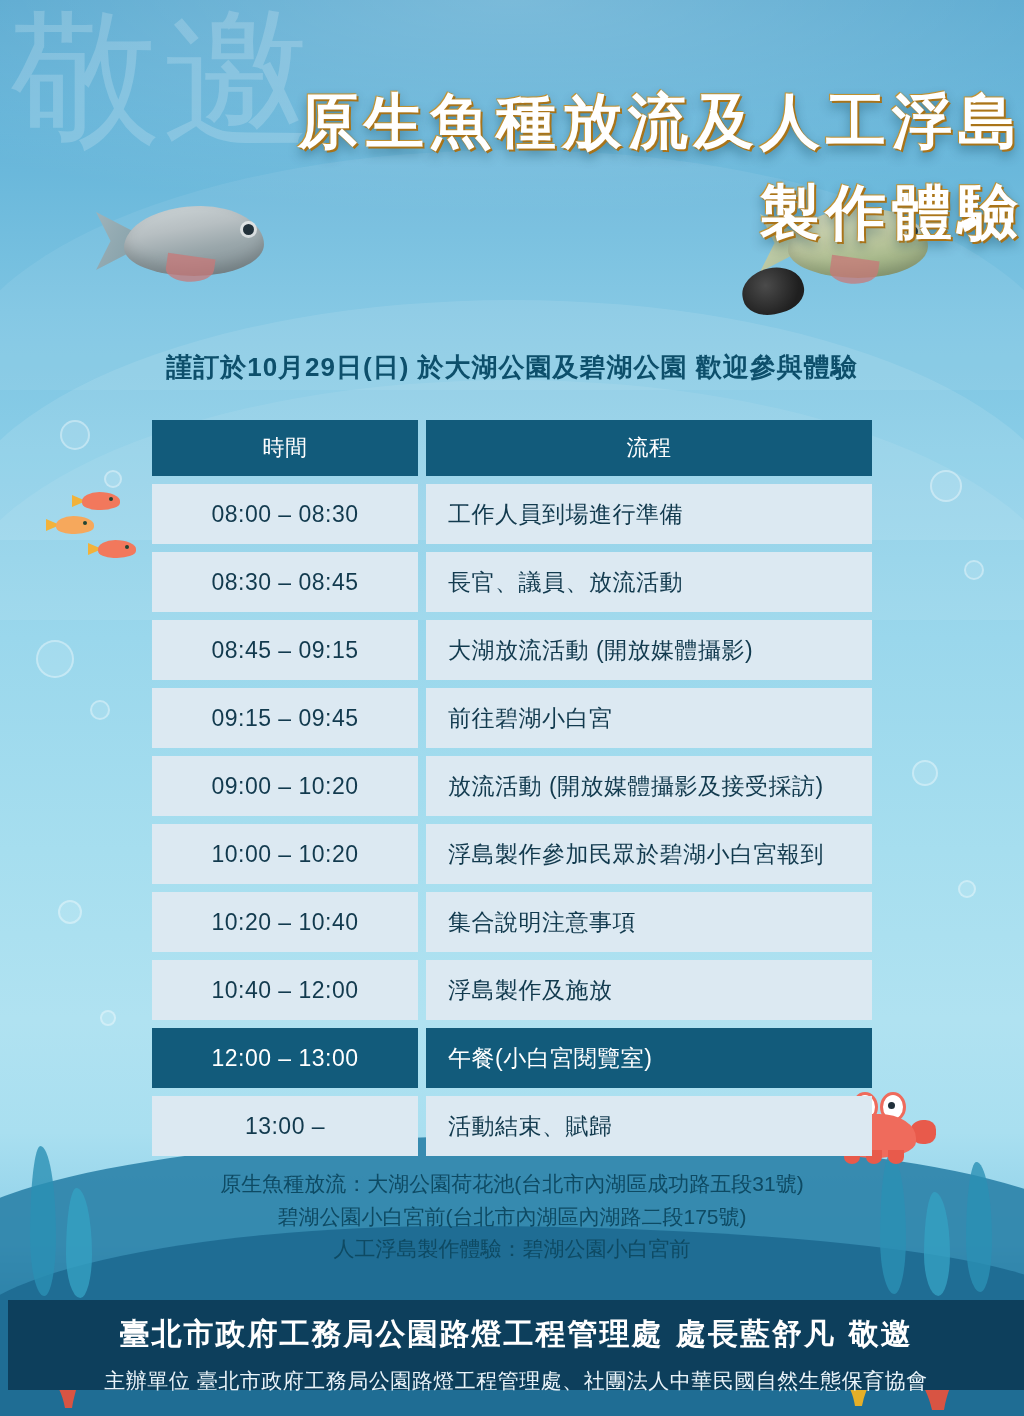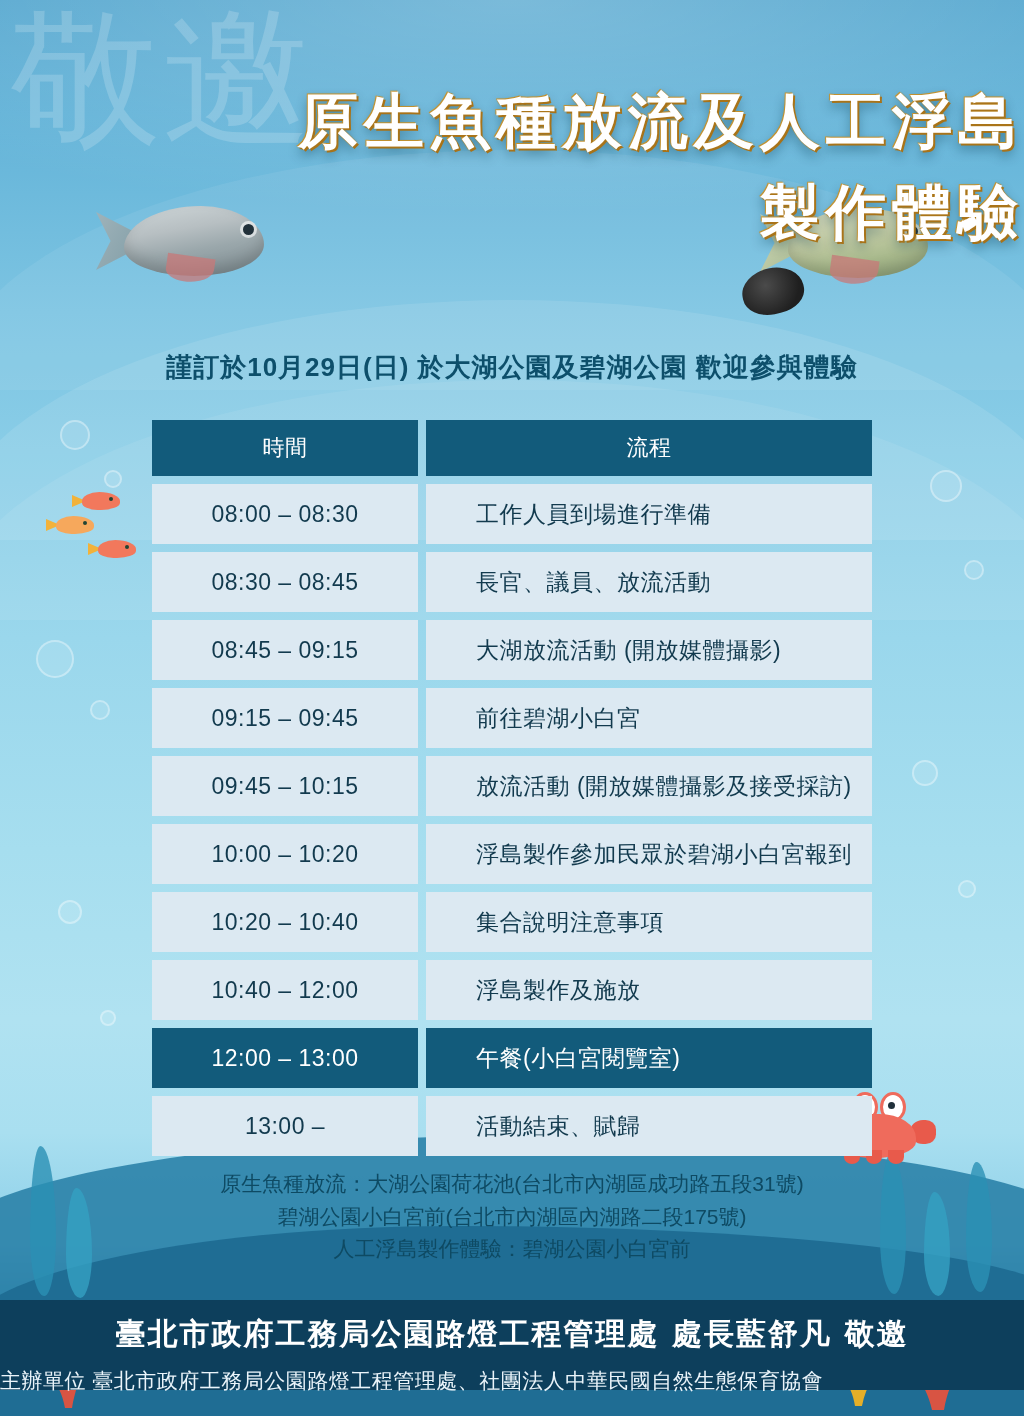--- a/index.html
+++ b/index.html
@@ -294,21 +294,21 @@
     height: 60px;
   }
   .cell-time {
     width: 266px;
     justify-content: center;
     font-size: 23px;
     letter-spacing: .5px;
   }
   .cell-desc {
     flex: 1;
-    padding-left: 50px;
+    padding-left: 22px;
     font-size: 23px;
     letter-spacing: .5px;
   }
   .row.head .cell-time,
   .row.head .cell-desc {
     background: #125b7b;
     color: #ffffff;
     height: 56px;
     font-size: 22px;
     justify-content: center;
@@ -326,37 +326,38 @@
     top: 1168px;
     left: 0; right: 0;
     text-align: center;
     color: #0e4a63;
     font-size: 21px;
     line-height: 1.55;
     z-index: 6;
   }
   .signature-band {
     position: absolute;
-    left: 0; right: 0;
+    left: 8px; right: 0;
     top: 1300px;
     height: 90px;
     background: #0d3f5c;
     z-index: 7;
   }
   .signature {
     margin-top: 14px;
     text-align: center;
     font-family: "DejaVu Serif", serif;
     font-weight: bold;
     font-size: 30px;
     letter-spacing: 2px;
     color: #ffffff;
   }
   .organizers {
     margin-top: 12px;
+    text-align: center;
     font-size: 21px;
     color: #eaf4fa;
     letter-spacing: .5px;
   }
 </style>
 </head>
 <body>
 
 <div class="poster">
 
@@ -433,21 +434,21 @@
     </div>
     <div class="row">
       <div class="cell-time">08:45 – 09:15</div>
       <div class="cell-desc">大湖放流活動 (開放媒體攝影)</div>
     </div>
     <div class="row">
       <div class="cell-time">09:15 – 09:45</div>
       <div class="cell-desc">前往碧湖小白宮</div>
     </div>
     <div class="row">
-      <div class="cell-time">09:45 – 10:15</div>
+      <div class="cell-time">09:00 – 10:20</div>
       <div class="cell-desc">放流活動 (開放媒體攝影及接受採訪)</div>
     </div>
     <div class="row">
       <div class="cell-time">10:00 – 10:20</div>
       <div class="cell-desc">浮島製作參加民眾於碧湖小白宮報到</div>
     </div>
     <div class="row">
       <div class="cell-time">10:20 – 10:40</div>
       <div class="cell-desc">集合說明注意事項</div>
     </div>

